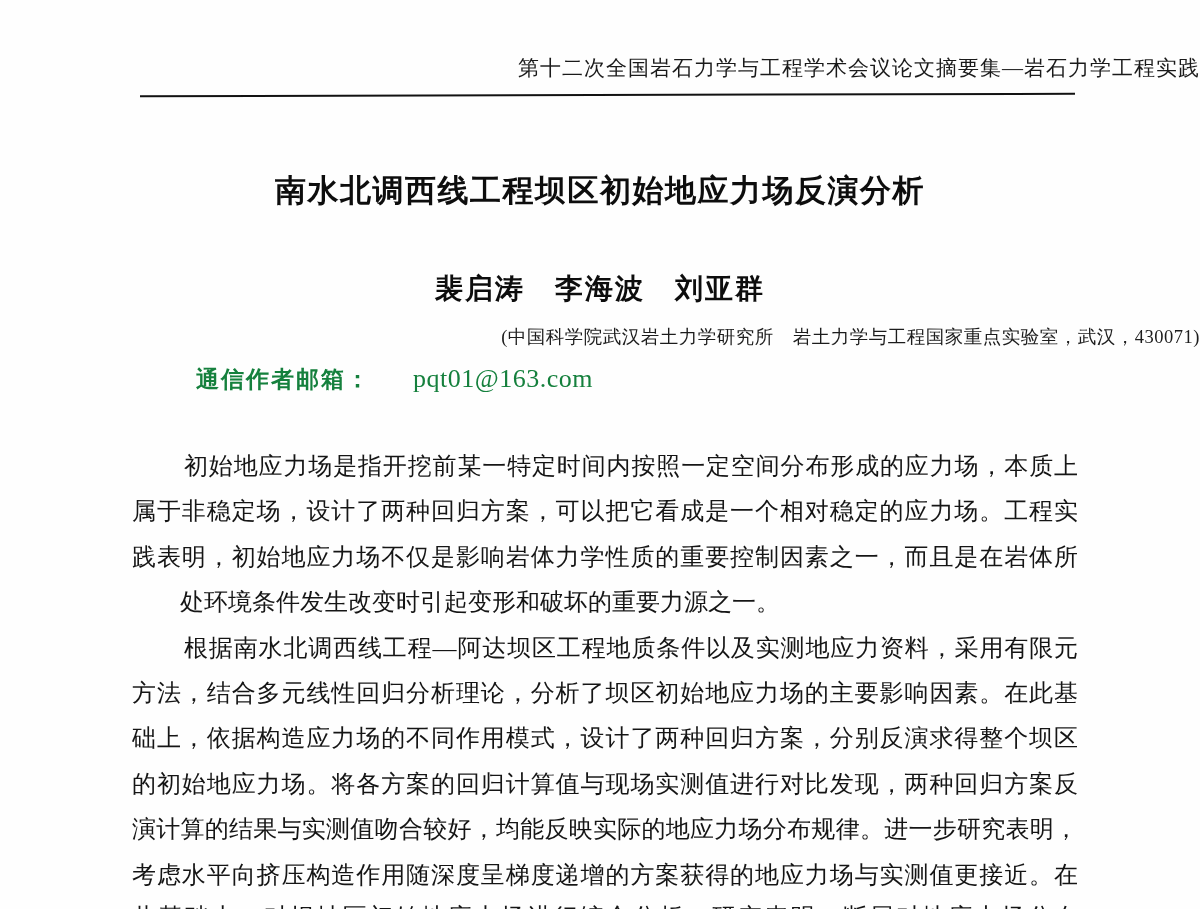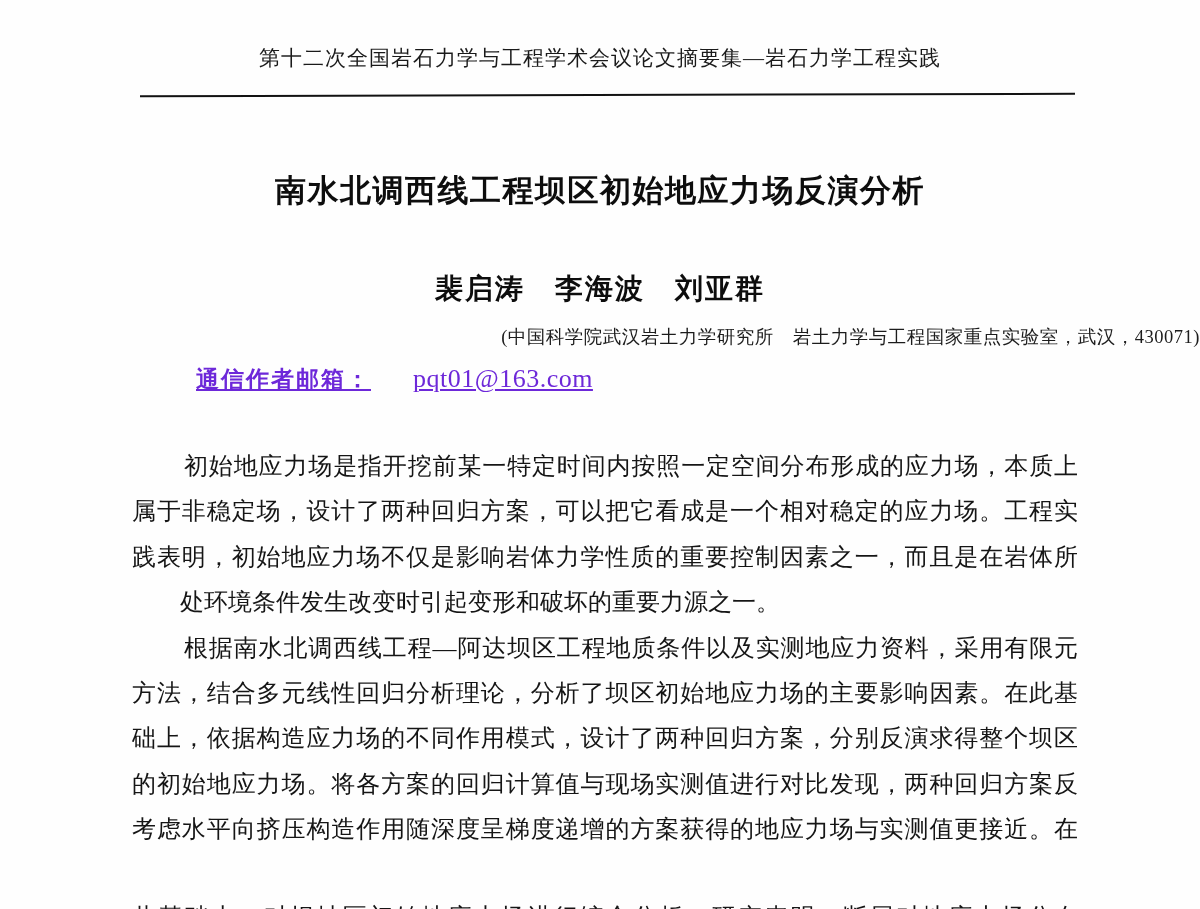--- a/index.html
+++ b/index.html
@@ -11,24 +11,24 @@
     position: relative;
     width: 1200px;
     height: 909px;
     overflow: hidden;
     background: #fefefe;
     color: #161616;
     font-family: "Liberation Serif", "DejaVu Serif", serif;
   }
   .running-head {
     position: absolute;
-    top: 44px;
+    top: 54px;
     left: 0;
     width: 100%;
-    text-align: center;
+    text-align: right;
     font-size: 21px;
     letter-spacing: 1px;
     color: #1a1a1a;
   }
   .head-rule {
     position: absolute;
     top: 94px;
     left: 140px;
     width: 935px;
     height: 2px;
@@ -67,22 +67,21 @@
     text-align: right;
     font-size: 18.5px;
     letter-spacing: 0.5px;
     color: #1c1c1c;
   }
   .correspondence {
     position: absolute;
     top: 364px;
     left: 196px;
     font-size: 23px;
-    color: #6d28d9;
-    text-decoration: underline;
+    color: #15803d;
   }
   .correspondence .label {
     font-weight: 600;
     letter-spacing: 2px;
   }
   .correspondence .email {
     margin-left: 42px;
     font-size: 26px;
     letter-spacing: 0.5px;
   }
@@ -140,18 +139,19 @@
 
   <div class="body-text">
       <div class="body-line indent">初始地应力场是指开挖前某一特定时间内按照一定空间分布形成的应力场，本质上</div>
       <div class="body-line">属于非稳定场，设计了两种回归方案，可以把它看成是一个相对稳定的应力场。工程实</div>
       <div class="body-line">践表明，初始地应力场不仅是影响岩体力学性质的重要控制因素之一，而且是在岩体所</div>
       <div class="body-line para-end">处环境条件发生改变时引起变形和破坏的重要力源之一。</div>
       <div class="body-line indent">根据南水北调西线工程—阿达坝区工程地质条件以及实测地应力资料，采用有限元</div>
       <div class="body-line">方法，结合多元线性回归分析理论，分析了坝区初始地应力场的主要影响因素。在此基</div>
       <div class="body-line">础上，依据构造应力场的不同作用模式，设计了两种回归方案，分别反演求得整个坝区</div>
       <div class="body-line">的初始地应力场。将各方案的回归计算值与现场实测值进行对比发现，两种回归方案反</div>
+      <div class="body-line">演计算的结果与实测值吻合较好，均能反映实际的地应力场分布规律。进一步研究表明，</div>
       <div class="body-line">考虑水平向挤压构造作用随深度呈梯度递增的方案获得的地应力场与实测值更接近。在</div>
     </div>
 
   <div class="clipped-line">此基础上，对坝址区初始地应力场进行综合分析，研究表明，断层对地应力场分布</div>
 
 </div>
 
 </body></html>

